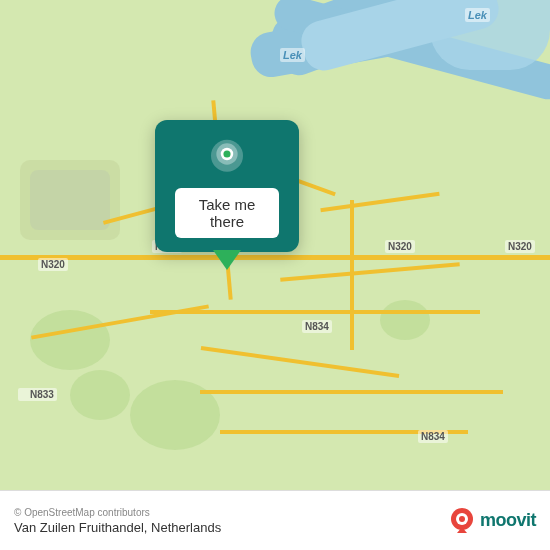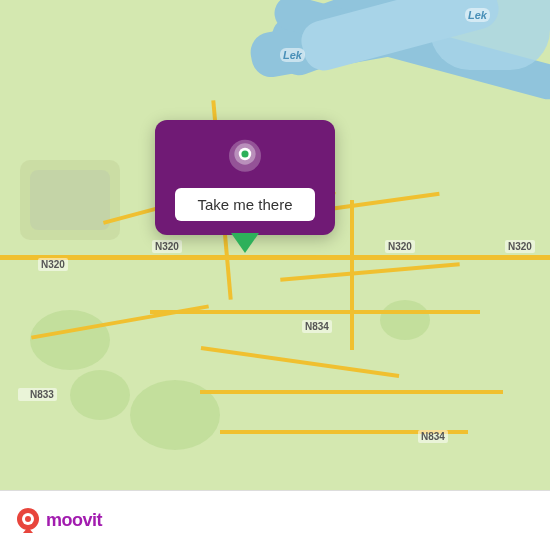--- a/index.html
+++ b/index.html
@@ -181,22 +181,22 @@
       background: #c8d8a0;
       border-radius: 10px;
       opacity: 0.7;
     }
 
     
     #popup-card {
       position: absolute;
       top: 120px;
       left: 155px;
-      width: 180px;
-      background: #701a75;
+      width: 144px;
+      background: #0f766e;
       border-radius: 12px;
       display: flex;
       flex-direction: column;
       align-items: center;
       padding: 18px 20px 14px;
       box-shadow: 0 4px 16px rgba(0,0,0,0.25);
       z-index: 10;
     }
 
     #popup-card::after {
@@ -267,39 +267,38 @@
     }
 
     .moovit-icon {
       width: 28px;
       height: 28px;
     }
 
     .moovit-text {
       font-size: 18px;
       font-weight: bold;
-      color: #a21caf;
+      color: #0f766e;
       letter-spacing: -0.5px;
     }
 
     
     .water-line {
       position: absolute;
       background: #90c4dc;
       border-radius: 20px;
     }
 
     
     .lek-label {
       position: absolute;
       font-size: 11px;
       color: #4a90b8;
       font-style: italic;
       font-weight: bold;
-      border-radius: 6px;
     }
   </style>
 </head>
 <body>
 
 <div id="map-container">
   <div class="map-bg"></div>
 
   <div class="water-line river-main river-top-right"></div>
   <div class="water-line river-main river-top-right2"></div>
@@ -346,20 +345,24 @@
       <ellipse cx="20" cy="20" rx="18" ry="18" fill="white" fill-opacity="0.25"></ellipse>
       <circle cx="20" cy="18" r="12" fill="white" fill-opacity="0.35"></circle>
       <circle cx="20" cy="18" r="7" fill="white"></circle>
       <circle cx="20" cy="18" r="4" fill="#2db05a"></circle>
     </svg>
     <button class="take-me-there-btn">Take me there</button>
   </div>
 </div>
 
 <div id="bottom-bar">
+  <div class="bottom-left">
+    <span class="osm-credit">© OpenStreetMap contributors</span>
+    <span class="location-name">Van Zuilen Fruithandel, Netherlands</span>
+  </div>
   <div class="moovit-logo">
 
     <svg class="moovit-icon" viewBox="0 0 28 28" xmlns="http://www.w3.org/2000/svg">
       <circle cx="14" cy="12" r="11" fill="#e8453c"></circle>
       <circle cx="14" cy="12" r="6" fill="white"></circle>
       <polygon points="14,20 9,26 19,26" fill="#e8453c"></polygon>
       <circle cx="14" cy="12" r="3" fill="#e8453c"></circle>
     </svg>
     <span class="moovit-text">moovit</span>
   </div>

